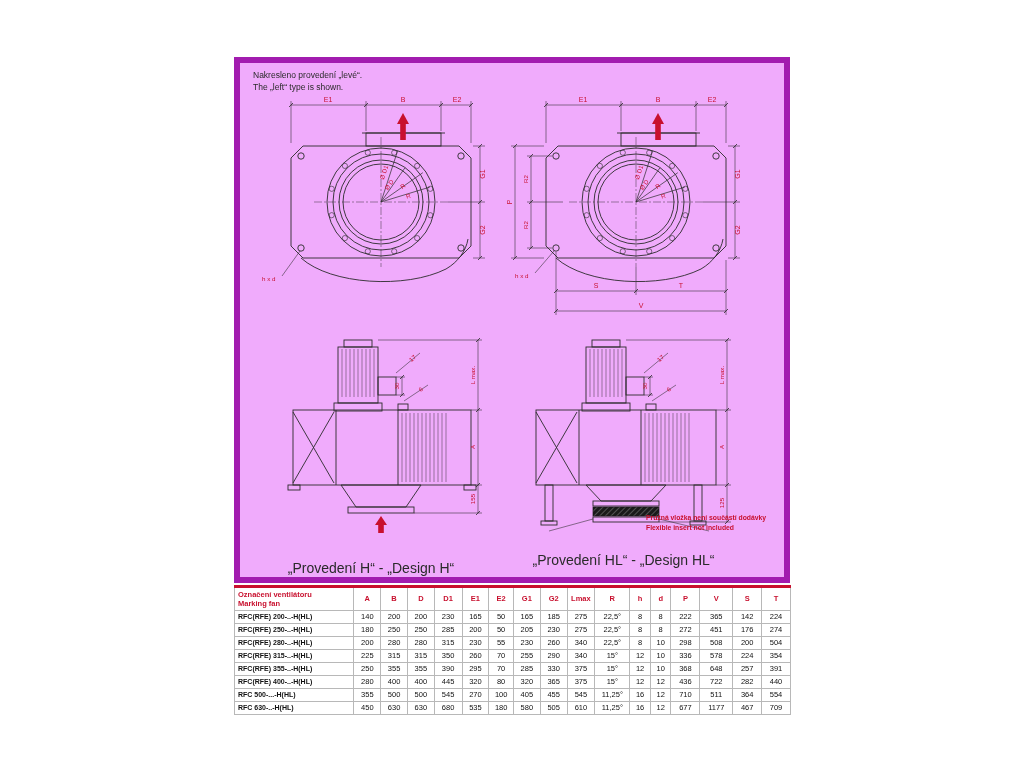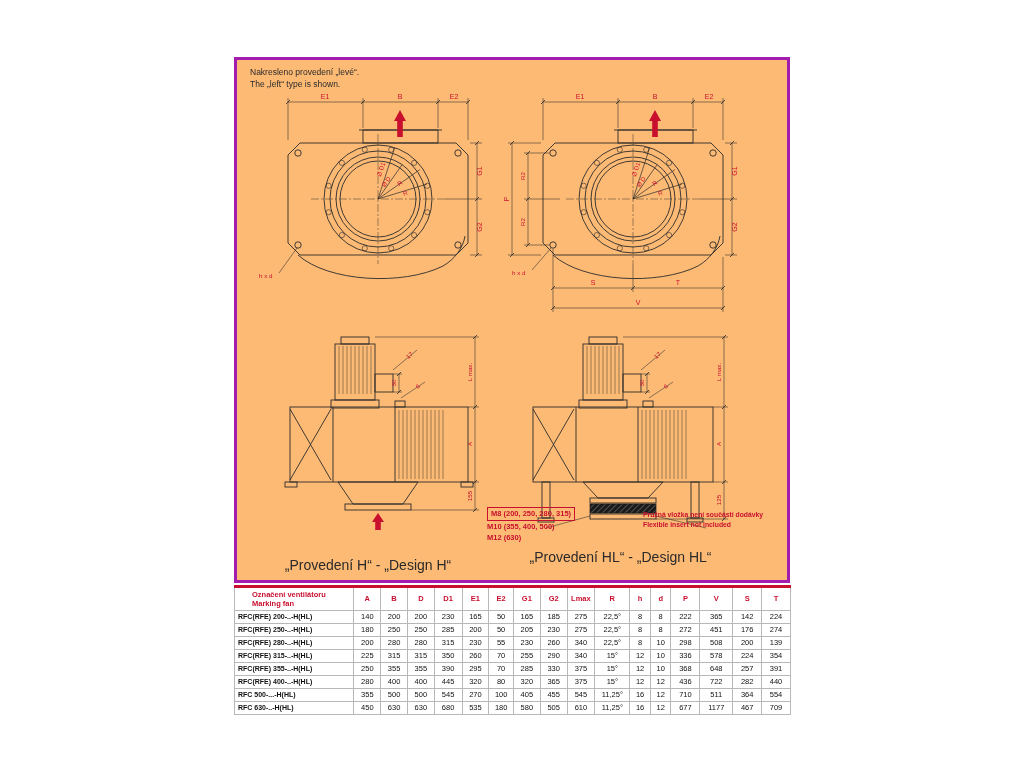--- a/index.html
+++ b/index.html
@@ -1,34 +1,34 @@
 <!DOCTYPE html>
 <html><head>
 <meta charset="utf-8">
 <style>
   * { margin:0; padding:0; box-sizing:border-box; }
   html,body { width:1024px; height:768px; background:#ffffff; font-family:"Liberation Sans", sans-serif; }
   .page { position:relative; width:1024px; height:768px; background:#fff; overflow:hidden; }
   .abs { position:absolute; }
-  .panel { position:absolute; left:234px; top:57px; width:556px; height:526px; border:3px solid #a21caf; background:#fdba74; }
+  .panel { position:absolute; left:234px; top:57px; width:556px; height:526px; border:6px solid #a21caf; background:#f0abfc; }
   .note { position:absolute; left:13px; top:7px; font-size:8.5px; color:#2a2a2a; line-height:1.4; }
   .caption { position:absolute; font-size:14px; color:#2a2a2a; text-align:center; }
   svg text { font-family:"Liberation Sans", sans-serif; }
   .dim  { fill:#c8102e; font-size:7px; }
   .dimS { fill:#c8102e; font-size:6.2px; }
   .tick { stroke:#2b2b2b; stroke-width:0.8; fill:none; }
   .thin { stroke:#2b2b2b; stroke-width:0.55; fill:none; }
   .bolt-notes { font-size:7.5px; color:#c8102e; font-weight:bold; line-height:1.55; }
   .bolt-notes .boxed { border:1px solid #c8102e; padding:0 3px; display:inline-block; }
   .flex-note { font-size:6.8px; color:#c8102e; font-weight:bold; line-height:1.45; }
   table.dims { position:absolute; left:234px; top:585px; width:557px; border-collapse:collapse; table-layout:fixed;
                border-top:3px solid #c8102e; background:#fff; }
   table.dims th, table.dims td { border:1px solid #b8b8b8; font-size:7.5px; padding:1.5px 1px; text-align:center; color:#111; }
   table.dims thead th { color:#c8102e; font-weight:bold; }
-  table.dims th.name-col { text-align:left; padding-left:17px; line-height:1.25; }
+  table.dims th.name-col { text-align:left; padding-left:3px; line-height:1.25; }
   table.dims td.name-col { text-align:left; padding-left:3px; font-weight:bold; font-size:7px; }
 </style>
 </head>
 <body>
 
 <div class="page">
 
   <div class="panel">
 
     <div class="note">
@@ -330,25 +330,20 @@
       </g>
       <path class="tick" d="M194 7 L198 3 M194 77 L198 73 M194 152 L198 148 M194 189 L198 185 M117 44 L121 40 M117 62 L121 58"></path>
       <text class="dimS" x="116" y="51" transform="rotate(-90 116 51)" text-anchor="middle">30</text>
       <text class="dimS" x="131" y="25" transform="rotate(-40 131 25)" text-anchor="middle">17</text>
       <text class="dimS" x="139" y="56" transform="rotate(-34 139 56)" text-anchor="middle">6</text>
       <text class="dimS" x="193" y="40" transform="rotate(-90 193 40)" text-anchor="middle">L max.</text>
       <text class="dimS" x="193" y="112" transform="rotate(-90 193 112)" text-anchor="middle">A</text>
       <text class="dimS" x="193" y="168" transform="rotate(-90 193 168)" text-anchor="middle">125</text>
     </svg>
 
-    <div class="abs bolt-notes" style="left:250px;top:447px">
-      <div class="boxed">M8 (200, 250, 280, 315)</div>
-      <div>M10 (355, 400, 500)</div>
-      <div>M12 (630)</div>
-    </div>
     <div class="abs flex-note" style="left:406px;top:450px;width:130px">
       <div>Pružná vložka není součástí dodávky</div>
       <div>Flexible insert not included</div>
     </div>
 
     <div class="caption" style="left:16px;top:497px;width:230px">„Provedení H“ - „Design H“</div>
     <div class="caption" style="left:261px;top:489px;width:245px">„Provedení HL“ - „Design HL“</div>
   </div>
 
   <table class="dims">
@@ -444,21 +439,21 @@
           <td>55</td>
           <td>230</td>
           <td>260</td>
           <td>340</td>
           <td>22,5°</td>
           <td>8</td>
           <td>10</td>
           <td>298</td>
           <td>508</td>
           <td>200</td>
-          <td>139</td>
+          <td>504</td>
         </tr>
         <tr>
           <td class="name-col">RFC(RFE) 315-..-H(HL)</td>
           <td>225</td>
           <td>315</td>
           <td>315</td>
           <td>350</td>
           <td>260</td>
           <td>70</td>
           <td>255</td>

